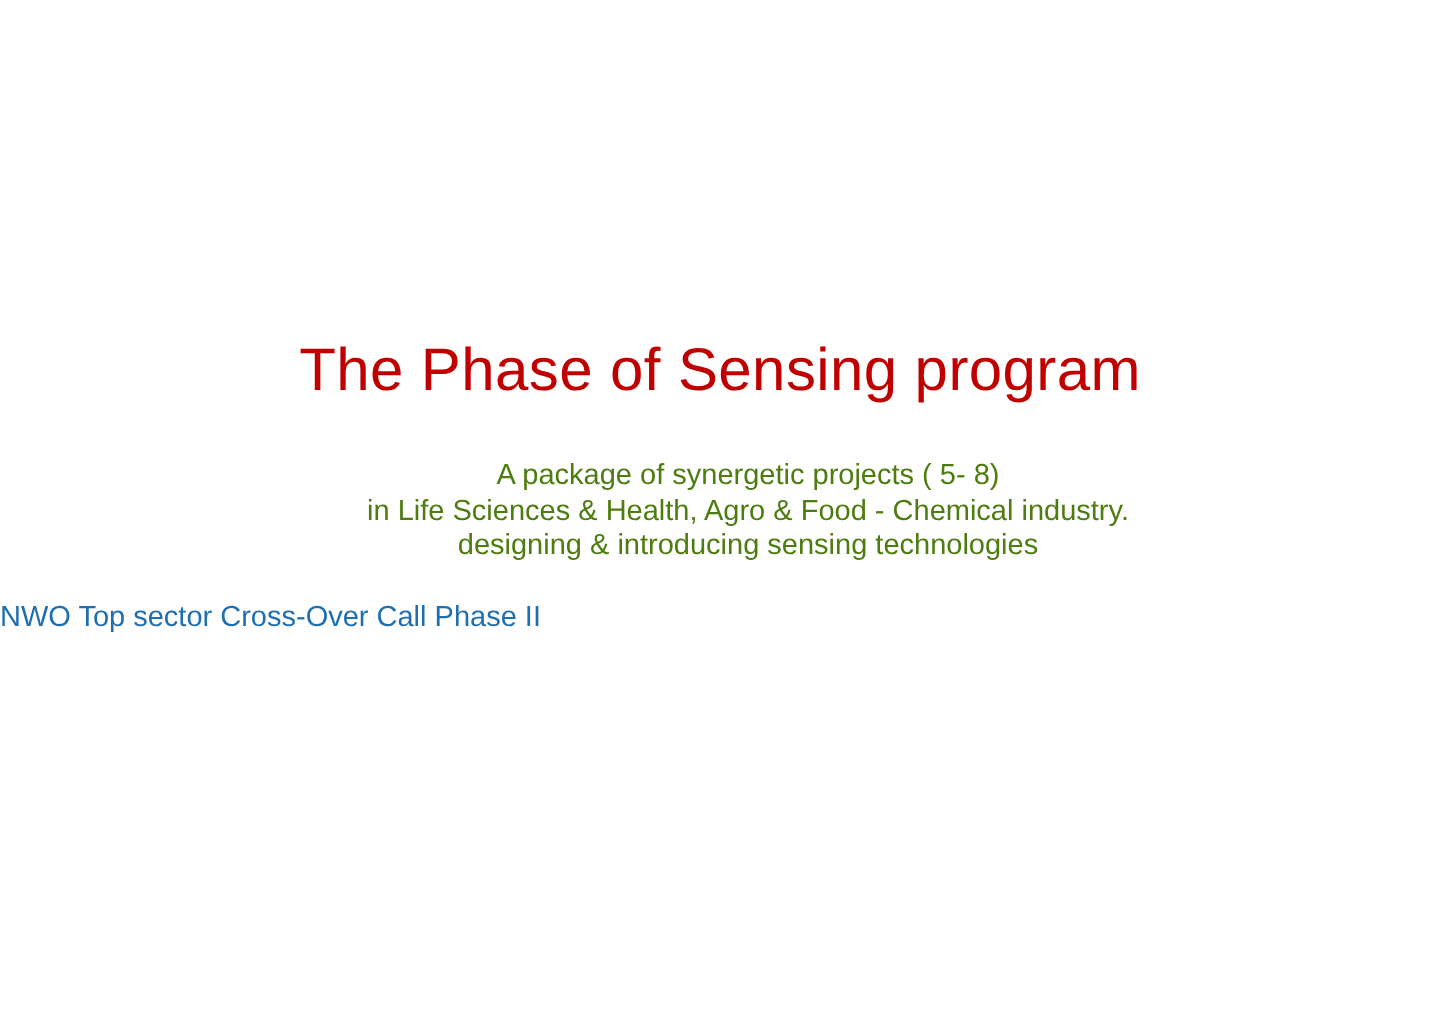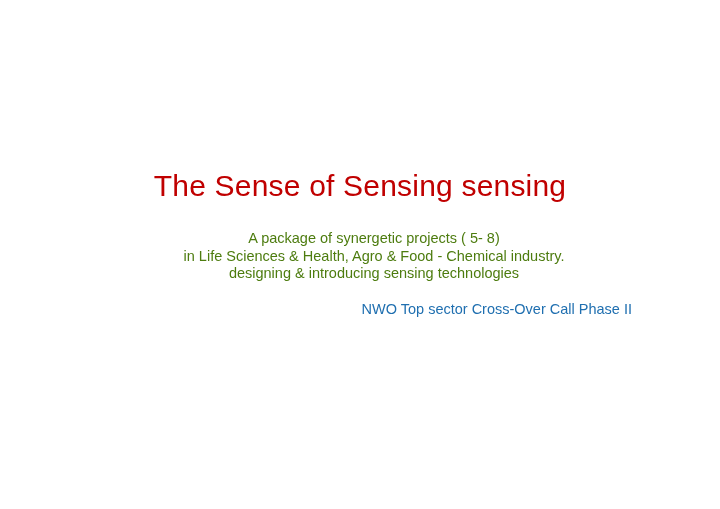--- a/index.html
+++ b/index.html
@@ -47,33 +47,33 @@
   }
   .subtitle-line {
     display: block;
     white-space: pre;
   }
   .footnote-block {
     position: absolute;
     left: 0;
     top: 301px;
     width: 632px;
-    text-align: right;
+    text-align: left;
     color: #1f6fb0;
     font-size: 14.5px;
     line-height: 17.5px;
   }
 </style>
 </head>
 <body>
 
 <div class="slide">
 
   <div class="title-block">
-    <h1 class="slide-title">The Sense of Sensing sensing</h1>
+    <h1 class="slide-title">The Phase of Sensing program</h1>
   </div>
 
   <div class="subtitle-block">
     <span class="subtitle-line">A package of synergetic projects ( 5- 8)</span>
     <span class="subtitle-line">in Life Sciences &amp; Health, Agro &amp; Food - Chemical industry.</span>
     <span class="subtitle-line">designing &amp; introducing sensing technologies</span>
   </div>
 
   <div class="footnote-block">
     <span class="subtitle-line">NWO Top sector Cross-Over Call Phase II</span>

